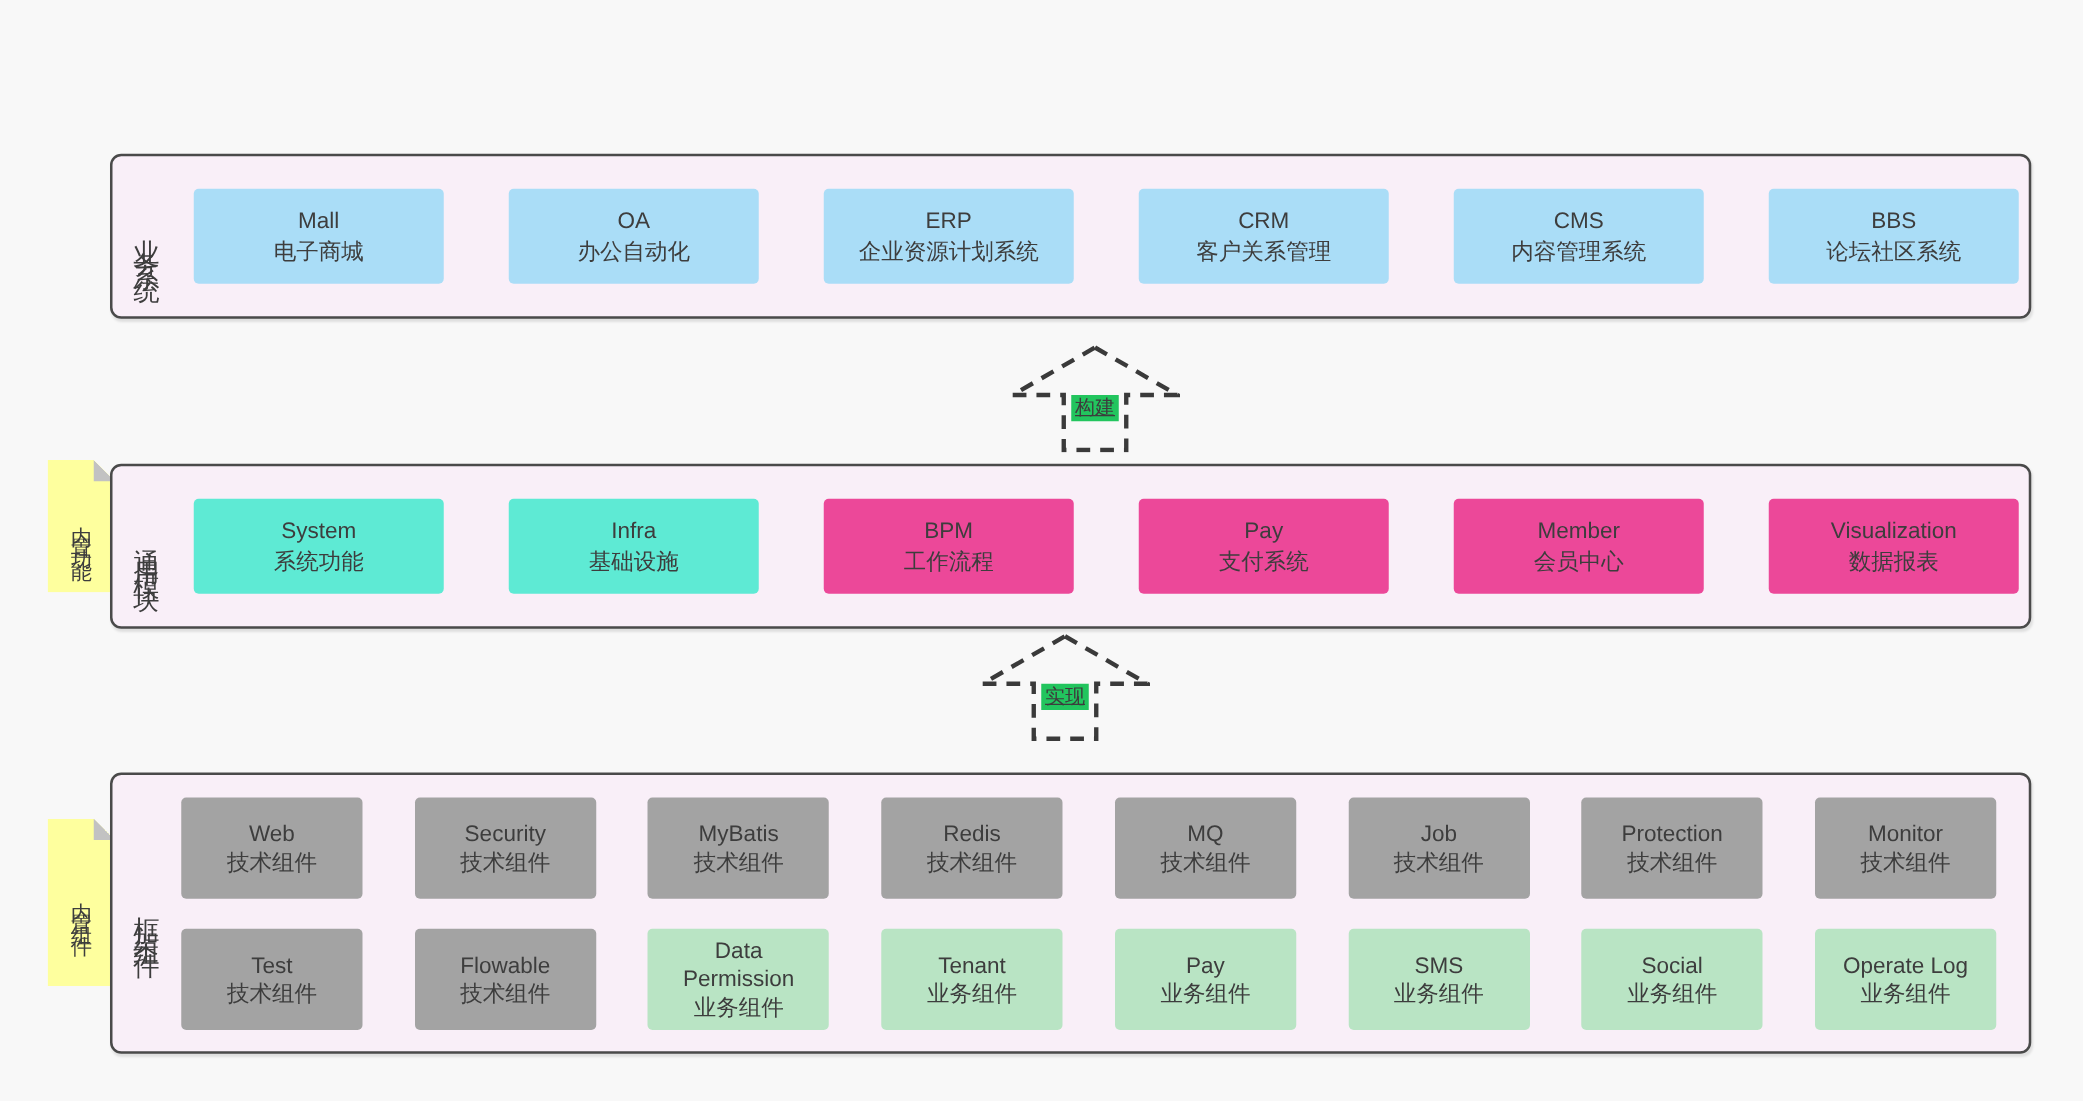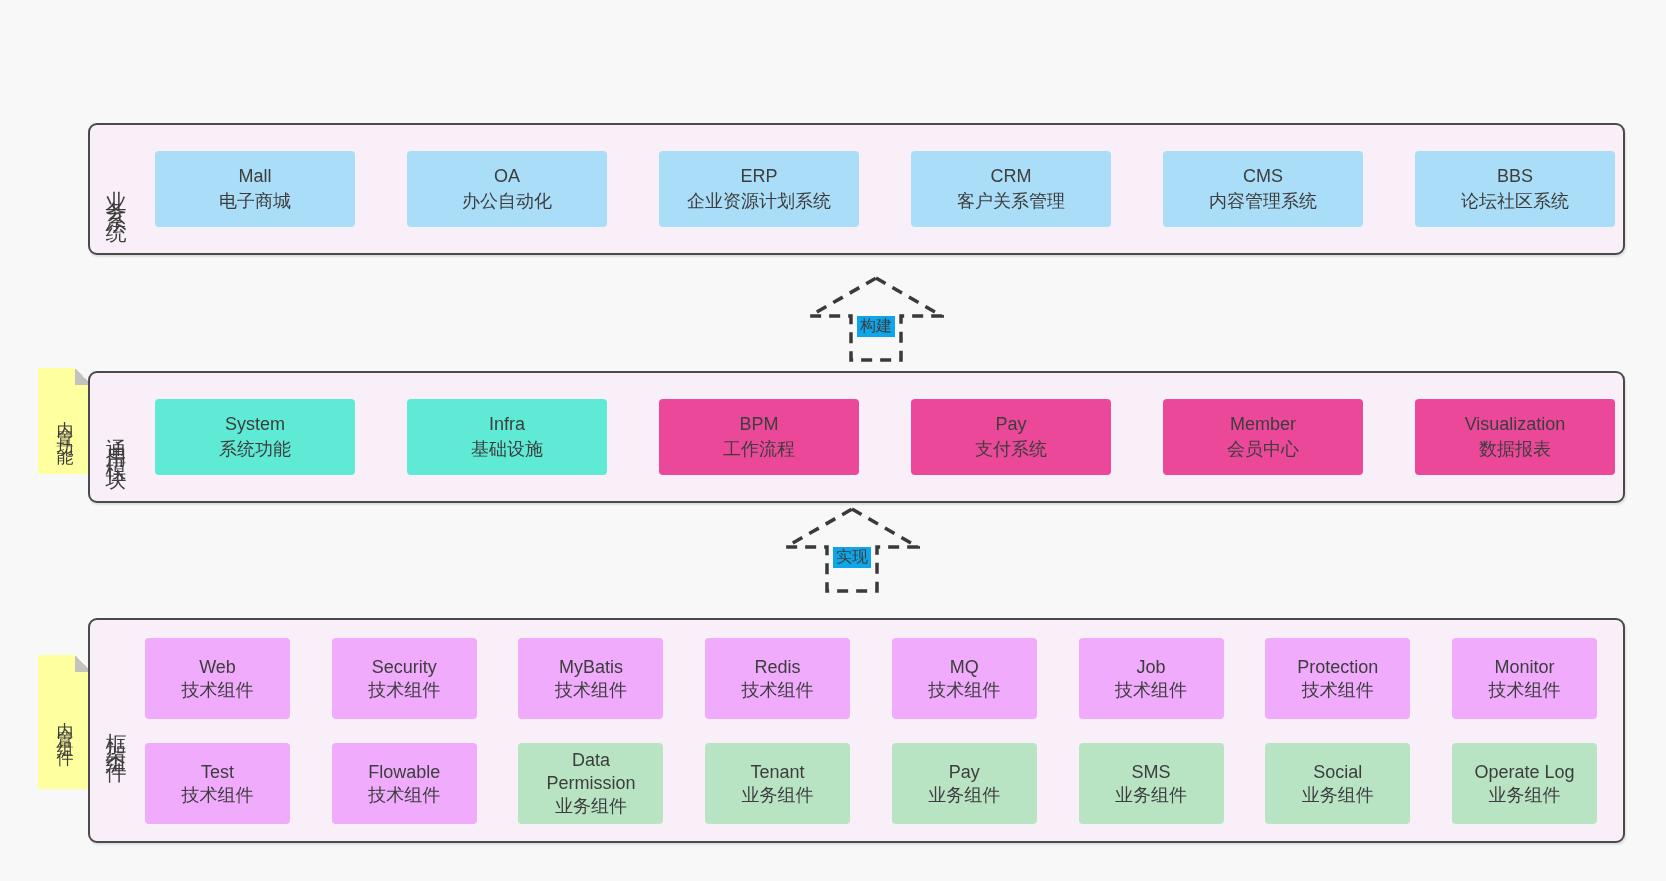--- a/index.html
+++ b/index.html
@@ -57,21 +57,21 @@
     flex-direction:column;
     align-items:center;
     justify-content:center;
     text-align:center;
     font-size:18px;
     line-height:25px;
   }
   .blue        { background:#aaddf7; }
   .red         { background:#5eead4; }
   .pink        { background:#ec4899; }
-  .green       { background:#f0abfc; }
+  .green       { background:#a3a3a3; }
   .green-light { background:#b9e4c4; }
 
   
   .rows {
     flex:1;
     display:flex;
     flex-direction:column;
     gap:24px;
     padding:18px 26px 0 3px;
   }
@@ -108,24 +108,25 @@
   .arrow polygon {
     fill:none;
     stroke:#3a3a3a;
     stroke-width:3.5;
     stroke-dasharray:11 8;
   }
   .arrow-label {
     position:absolute;
     left:50%; top:40px;
     transform:translateX(-50%);
-    background:#0ea5e9;
+    background:#22c55e;
     padding:0 3px;
     font-size:16px;
     white-space:nowrap;
+    text-decoration:underline;
   }
 </style>
 </head>
 <body>
 
 <div class="sticky sticky1">
   <span class="vtext">内置功能</span>
   <i class="fold"></i>
 </div>
 <div class="sticky sticky2">

